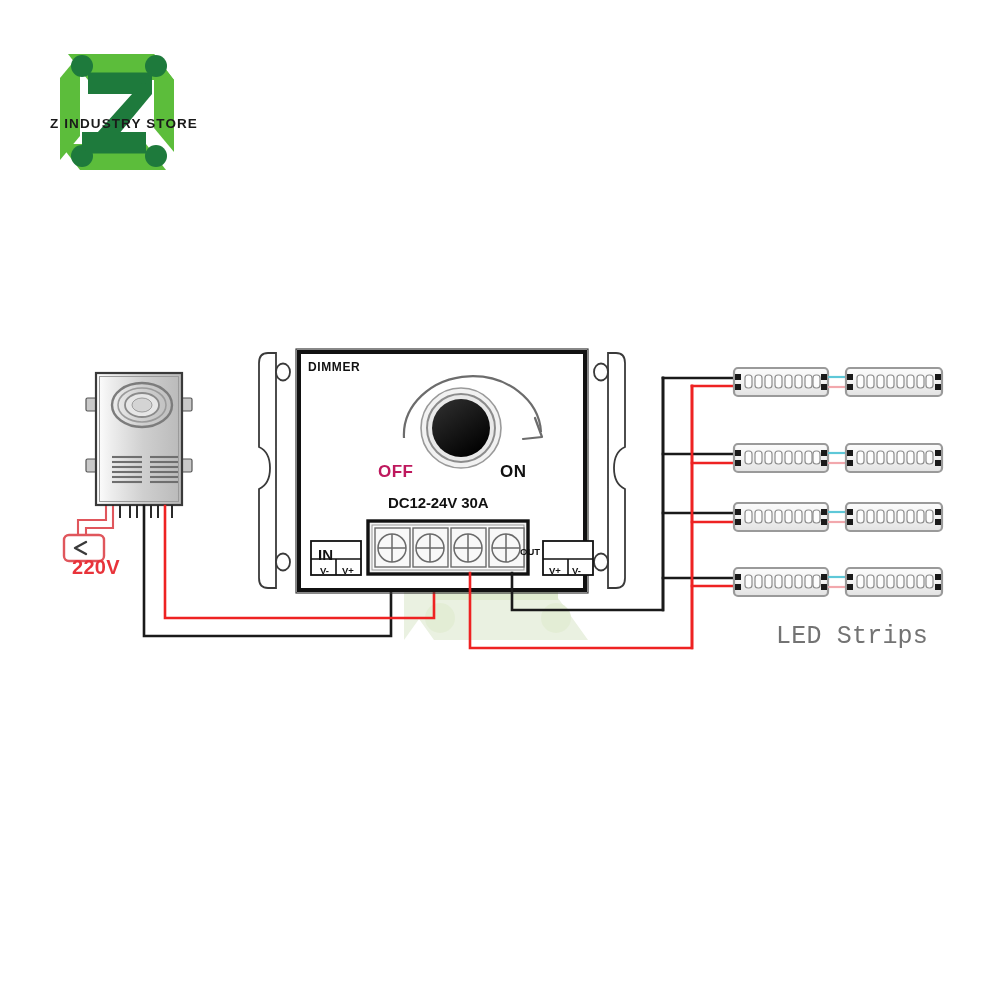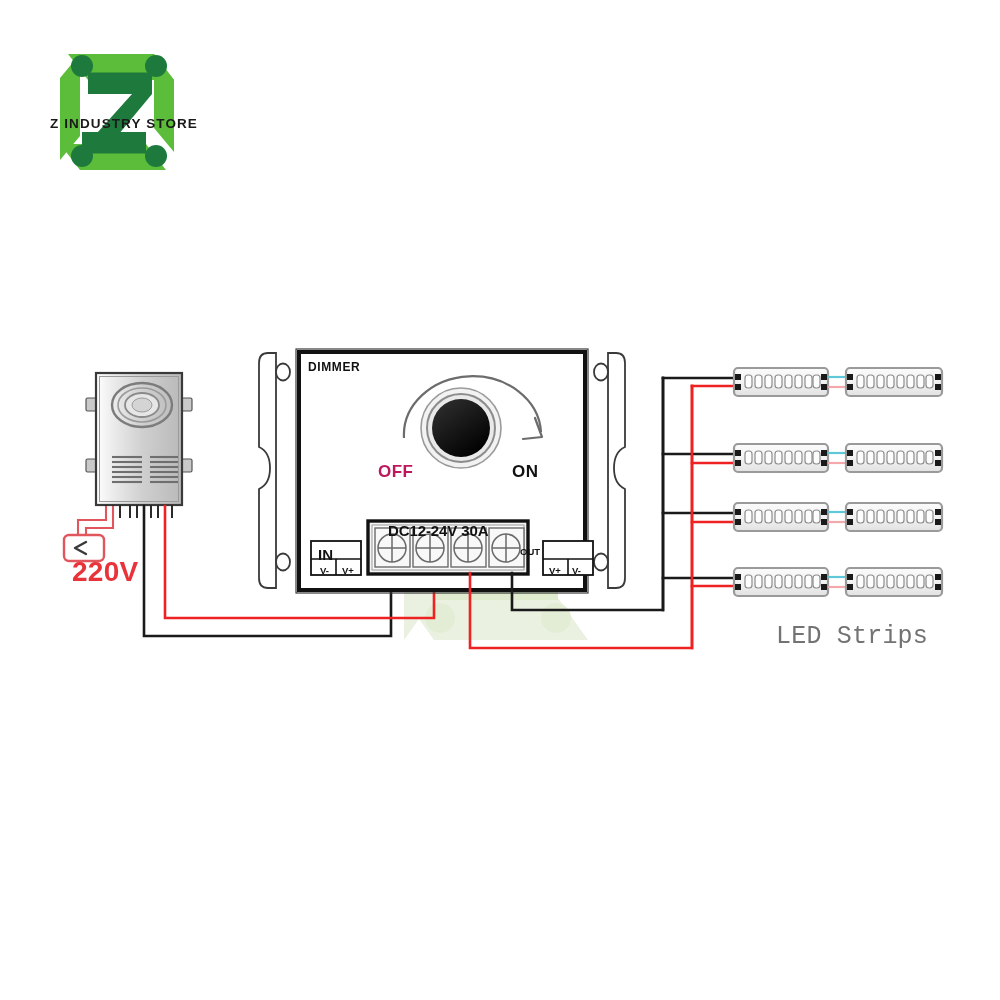--- a/index.html
+++ b/index.html
@@ -18,29 +18,29 @@
     position:absolute;left:2px;top:84px;width:176px;
     font-family:"Liberation Sans", sans-serif;
     font-size:13.5px;font-weight:700;letter-spacing:1.1px;
     color:#1a1a1a;white-space:nowrap;
   }
 
   
   .lbl{position:absolute;white-space:nowrap;}
   #lbl-dimmer{left:308px;top:360px;font-size:12px;font-weight:700;letter-spacing:.6px;color:#111;}
   #lbl-off{left:378px;top:462px;font-size:17px;font-weight:700;letter-spacing:.5px;color:#be185d;}
-  #lbl-on{left:512px;top:462px;font-size:17px;font-weight:700;letter-spacing:.5px;color:#111;}
-  #lbl-spec{left:388px;top:494px;font-size:15px;font-weight:700;letter-spacing:-.1px;color:#111;margin-top:28px;}
+  #lbl-on{left:500px;top:462px;font-size:17px;font-weight:700;letter-spacing:.5px;color:#111;}
+  #lbl-spec{left:388px;top:494px;font-size:15px;font-weight:700;letter-spacing:-.1px;color:#111;}
   #lbl-in{left:318px;top:546px;font-size:15px;font-weight:700;color:#111;}
   #lbl-in-vm{left:320px;top:565px;font-size:9.5px;font-weight:700;color:#111;}
   #lbl-in-vp{left:342px;top:565px;font-size:9.5px;font-weight:700;color:#111;}
   #lbl-out{left:520px;top:546px;font-size:9.5px;font-weight:700;color:#111;}
   #lbl-out-vp{left:549px;top:565px;font-size:9.5px;font-weight:700;color:#111;}
   #lbl-out-vm{left:572px;top:565px;font-size:9.5px;font-weight:700;color:#111;}
-  #lbl-220v{left:72px;top:556px;font-size:28px;font-weight:700;color:#e8333a;letter-spacing:.3px;}
+  #lbl-220v{left:72px;top:556px;font-size:20px;font-weight:700;color:#e8333a;letter-spacing:.3px;}
   #lbl-ledstrips{left:776px;top:622px;font-size:25px;font-weight:400;color:#737373;letter-spacing:.2px;font-family:Liberation Mono, monospace;}
 </style>
 </head>
 <body>
 
 <div id="stage">
 
   <div id="logo">
     <svg viewBox="0 0 172 140" xmlns="http://www.w3.org/2000/svg">
 

